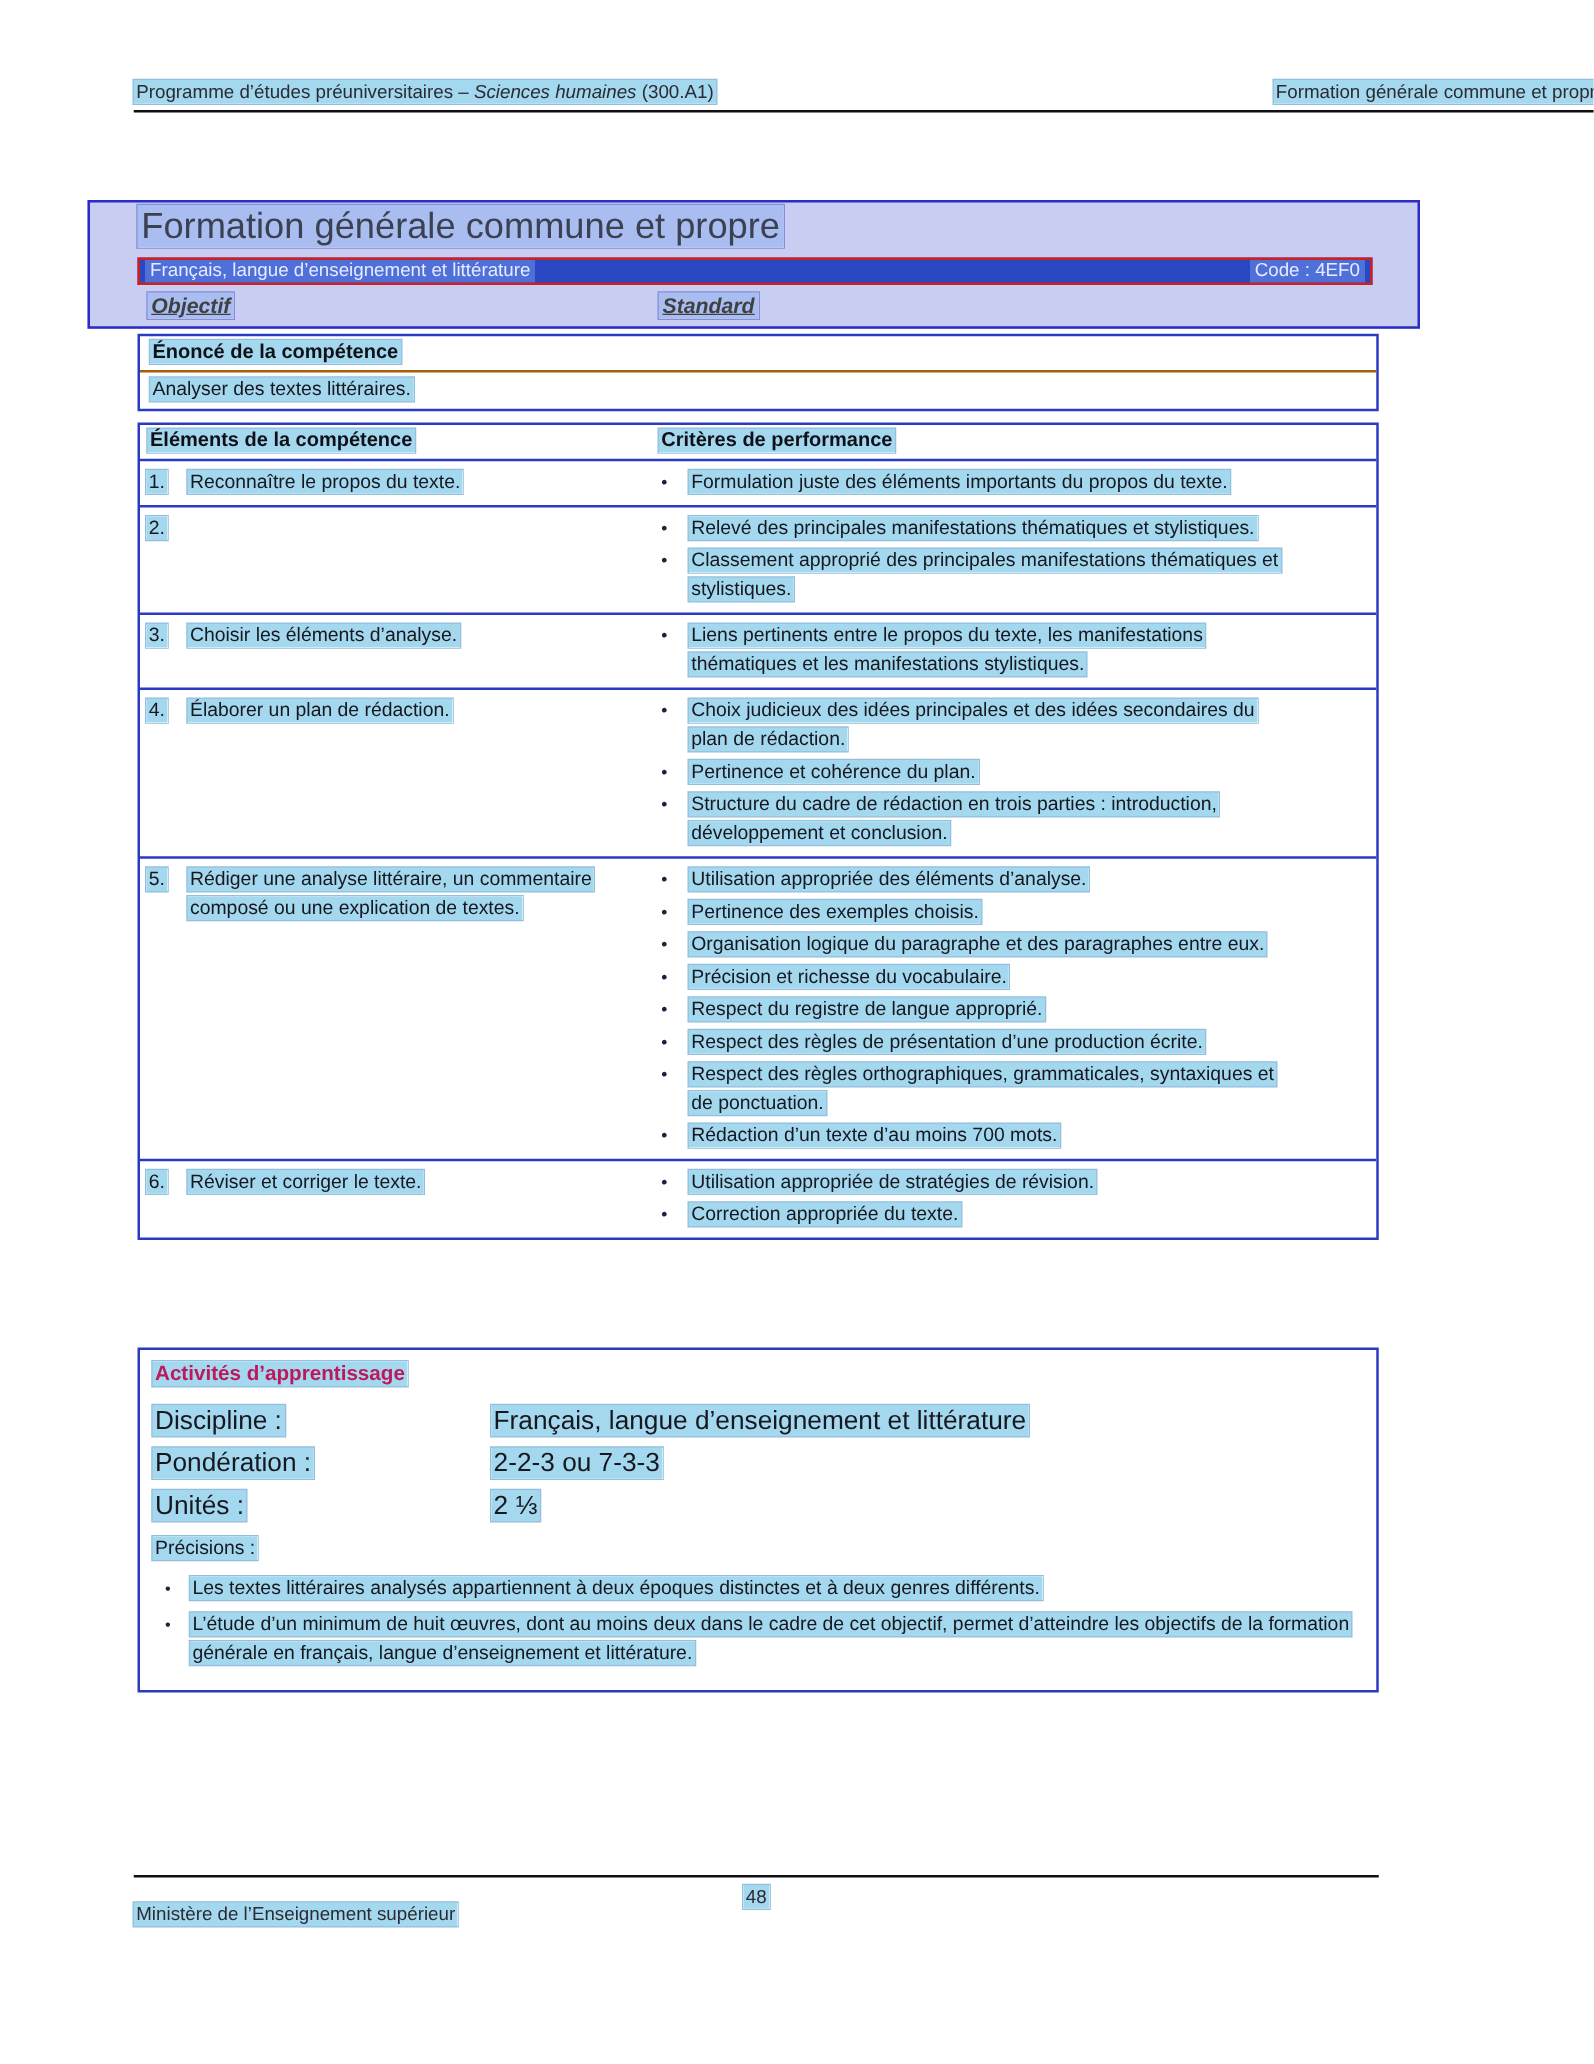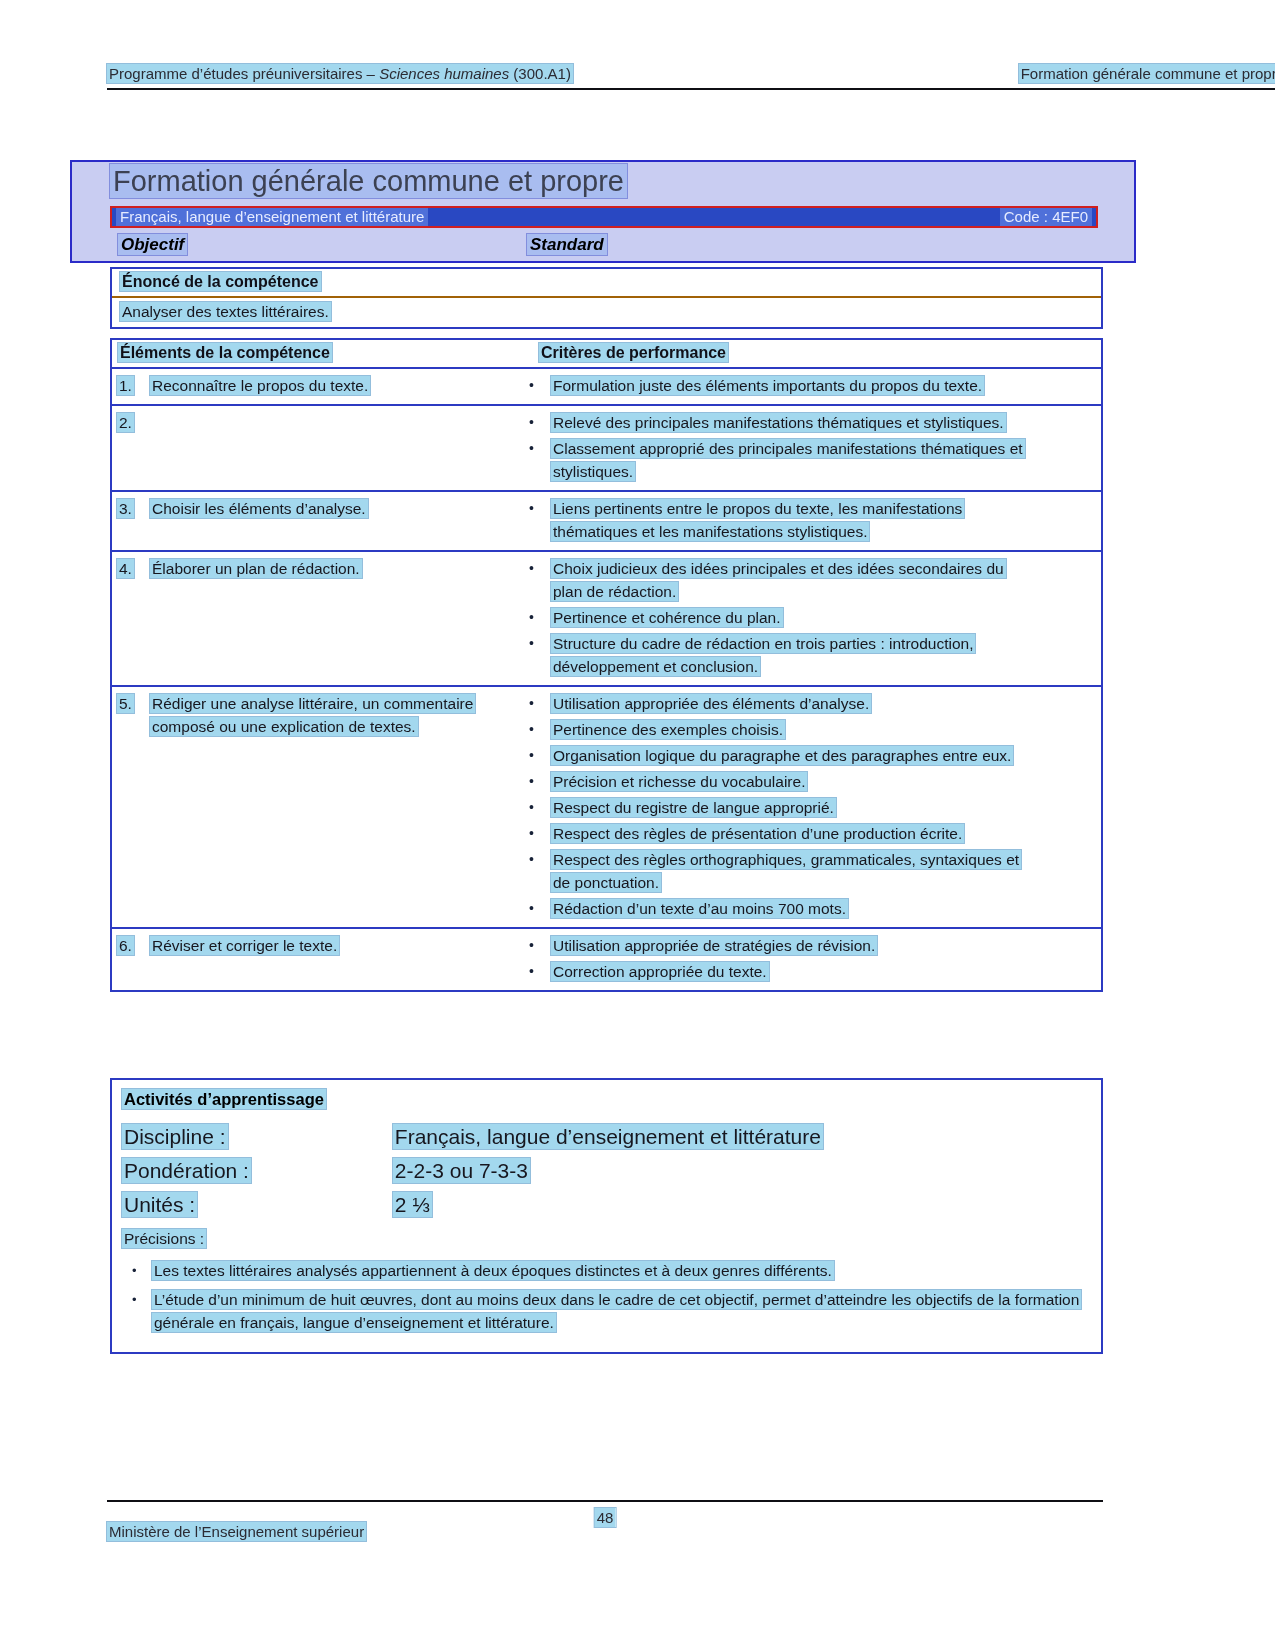--- a/index.html
+++ b/index.html
@@ -54,40 +54,40 @@
   }
   .course-bar {
     position:absolute; left:38px; right:36px; top:44px; height:22px;
     background:#2948c2; border:2px solid #d01f1f;
     display:flex; justify-content:space-between; align-items:center;
     padding:0 5px; font-size:15px; line-height:16px; color:#e6ebff;
   }
   .obj-label { position:absolute; left:46px; top:73px; }
   .std-label { position:absolute; left:455px; top:73px; }
   .obj-label .hl-lav, .std-label .hl-lav {
-    font-size:17px; font-weight:bold; font-style:italic; color:#000000;
+    font-size:17px; font-weight:bold; font-style:italic; color:#404040;text-decoration:underline;
   }
 
   
   .enonce-table {
     position:absolute; left:110px; top:267px; width:993px;
     border:2px solid #2c3ac2; background:#fff;
   }
   .enonce-header {
     padding:3px 8px 4px; border-bottom:2px solid #a16207;
     font-size:16px; font-weight:bold; line-height:20px; color:#101018;
   }
   .enonce-body { padding:4px 8px 5px; font-size:15.5px; line-height:20px; }
 
   
   .comp-table {
     position:absolute; left:110px; top:338px; width:993px;
     border:2px solid #2c3ac2; background:#fff;
   }
-  .comp-header { display:flex; border-bottom:2px solid #2c3ac2; padding:3px 0 4px;gap:12px; }
+  .comp-header { display:flex; border-bottom:2px solid #2c3ac2; padding:3px 0 4px; }
   .comp-header .c1 { width:410px; padding-left:6px; }
   .comp-header .c2 { flex:1; padding-left:5px; }
   .comp-header .hl { font-size:16px; font-weight:bold; line-height:20px; color:#101018; }
 
   .comp-row { display:flex; padding:5px 0 7px; }
   .comp-row:not(:last-child) { border-bottom:2px solid #2c3ac2; }
   .el-cell { width:410px; display:flex; align-items:flex-start; padding-left:5px; }
   .el-num { width:33px; flex:0 0 33px; font-size:15.5px; line-height:23px; }
   .el-text { flex:1; padding-right:26px; font-size:15.5px; line-height:23px; }
   .crit-cell { flex:1; padding-right:70px; }
@@ -98,21 +98,21 @@
     font-size:14px; line-height:23px; color:#182238;
   }
   .crit-text { flex:1; font-size:15.5px; line-height:23px; }
 
   
   .activites-box {
     position:absolute; left:110px; top:1078px; width:993px; min-height:252px;
     border:2px solid #2c3ac2; background:#fff; padding:9px 10px 12px;
   }
   .act-title { margin-bottom:16px; }
-  .act-title .hl { font-size:16.5px; font-weight:bold; line-height:21px; color:#000000; }
+  .act-title .hl { font-size:16.5px; font-weight:bold; line-height:21px; color:#be185d; }
   .act-field { margin-bottom:13px; font-size:21px; line-height:21px; }
   .act-label { display:inline-block; width:265px; }
   .prec-label { margin:2px 0 10px; font-size:15.5px; line-height:21px; }
   .prec-item { display:flex; align-items:flex-start; margin-bottom:6px; }
   .prec-bullet {
     flex:0 0 30px; width:30px; padding-left:10px;
     font-size:13px; line-height:23px; color:#182238;
   }
   .prec-text { flex:1; font-size:15.5px; line-height:23px; padding-right:8px; }
 

